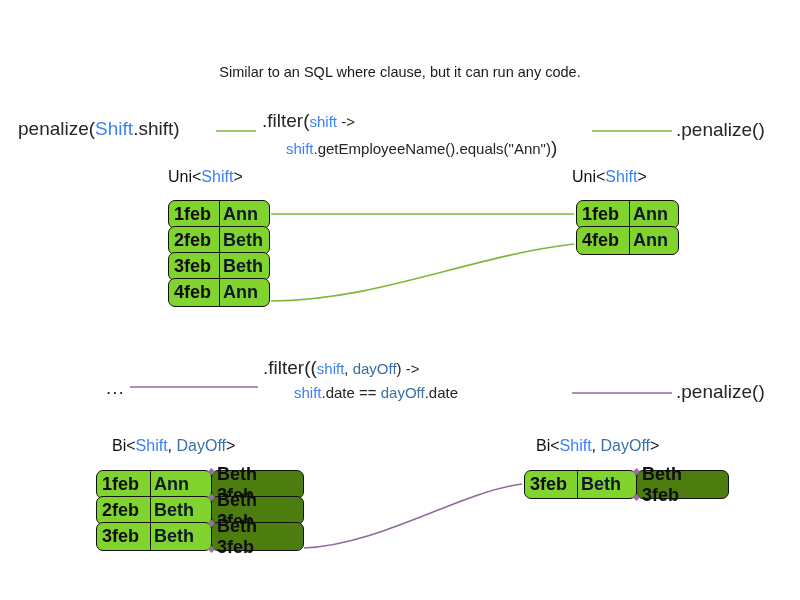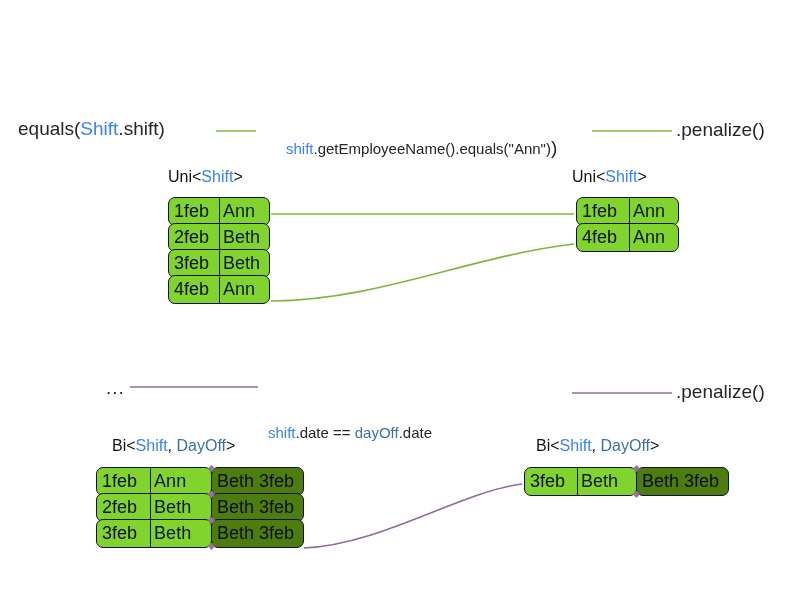--- a/index.html
+++ b/index.html
@@ -30,34 +30,34 @@
   .kw-blue{color:#3a6fa8;}
   .blk{color:#262626;}
 
   .foreach{left:18px;top:118px;font-size:19px;}
   .filter1-l1{left:262px;top:110px;font-size:19px;}
   .filter1-l2{left:286px;top:137px;font-size:15px;}
   .penalize1{left:676px;top:119px;font-size:19px;}
 
   .dots{left:106px;top:377px;font-size:19px;color:#262626;letter-spacing:1px;}
   .filter2-l1{left:263px;top:357px;font-size:19px;}
-  .filter2-l2{left:268px;top:384px;font-size:15px;margin-top:40px;}
+  .filter2-l2{left:294px;top:384px;font-size:15px;}
   .filter2-l3{left:286px;top:404px;font-size:15px;}
   .penalize2{left:676px;top:381px;font-size:19px;}
 
   
   .streamlabel{position:absolute;font-size:16px;white-space:nowrap;color:#111;}
   .lbl-uni-left{left:168px;top:168px;}
   .lbl-uni-right{left:572px;top:168px;}
   .lbl-bi-left{left:112px;top:437px;}
   .lbl-bi-right{left:536px;top:437px;}
 
   
   .table{position:absolute;}
-  .row{position:relative;height:26px;display:flex;align-items:flex-end;}
+  .row{position:relative;height:26px;display:flex;align-items:flex-start;font-weight:bold;}
 
   .card{
     position:relative;
     display:flex;align-items:center;
     border:1.6px solid #111111;
     border-radius:7px;
     box-sizing:border-box;
     height:29px;
     font-size:18px;
     background:#80d42d;
@@ -120,37 +120,39 @@
   
   svg.links{position:absolute;left:0;top:0;width:800px;height:600px;overflow:visible;}
   .lk-green{fill:none;stroke:#7cb83c;stroke-width:1.7px;}
   .lk-purple{fill:none;stroke:#8f6a9e;stroke-width:1.6px;}
 </style>
 </head>
 <body>
 
 <div class="stage">
 
+  <div class="subtitle">Similar to an SQL where clause, but it can run any code.</div>
 
   <svg class="links">
 
     <line class="lk-green" x1="216" y1="131" x2="256" y2="131"></line>
     <line class="lk-green" x1="592" y1="131" x2="672" y2="131"></line>
 
     <path class="lk-green" d="M 271,214 L 574,214"></path>
     <path class="lk-green" d="M 271,301 C 380,300 470,256 574,244"></path>
 
     <line class="lk-purple" x1="130" y1="387" x2="258" y2="387"></line>
     <line class="lk-purple" x1="572" y1="393" x2="672" y2="393"></line>
 
     <path class="lk-purple" d="M 304,548 C 380,545 460,492 522,484"></path>
   </svg>
 
-  <div class="code foreach"><span class="blk">equals(</span><span class="kw-green">Shift</span><span class="blk">.shift)</span></div>
-
+  <div class="code foreach"><span class="blk">penalize(</span><span class="kw-green">Shift</span><span class="blk">.shift)</span></div>
+
+  <div class="code filter1-l1"><span class="blk">.filter(</span><span class="kw-green" style="font-size:15px">shift</span><span class="blk" style="font-size:15px"> -&gt;</span></div>
 
   <div class="code filter1-l2"><span class="kw-green">shift</span><span class="blk">.getEmployeeName().equals("Ann")</span><span class="blk" style="font-size:19px">)</span></div>
 
   <div class="code penalize1 blk">.penalize()</div>
 
   <div class="streamlabel lbl-uni-left"><span>Uni&lt;</span><span class="kw-green">Shift</span><span>&gt;</span></div>
 
   <div class="streamlabel lbl-uni-right"><span>Uni&lt;</span><span class="kw-green">Shift</span><span>&gt;</span></div>
 
   <div class="table" id="uni-left">
@@ -196,20 +198,21 @@
       <div class="card shift">
         <div class="cell date">4feb</div>
         <div class="divider"></div>
         <div class="cell name">Ann</div>
       </div>
     </div>
   </div>
 
   <div class="code dots">...</div>
 
+  <div class="code filter2-l1"><span class="blk">.filter((</span><span class="kw-green" style="font-size:15px">shift</span><span class="blk" style="font-size:15px">, </span><span class="kw-blue" style="font-size:15px">dayOff</span><span class="blk" style="font-size:15px">) -&gt;</span></div>
 
   <div class="code filter2-l2"><span class="kw-green">shift</span><span class="blk">.date == </span><span class="kw-blue">dayOff</span><span class="blk">.date</span></div>
 
 
   <div class="code penalize2 blk">.penalize()</div>
 
   <div class="streamlabel lbl-bi-left"><span>Bi&lt;</span><span class="kw-green">Shift</span><span>, </span><span class="kw-blue">DayOff</span><span>&gt;</span></div>
 
   <div class="streamlabel lbl-bi-right"><span>Bi&lt;</span><span class="kw-green">Shift</span><span>, </span><span class="kw-blue">DayOff</span><span>&gt;</span></div>
 

